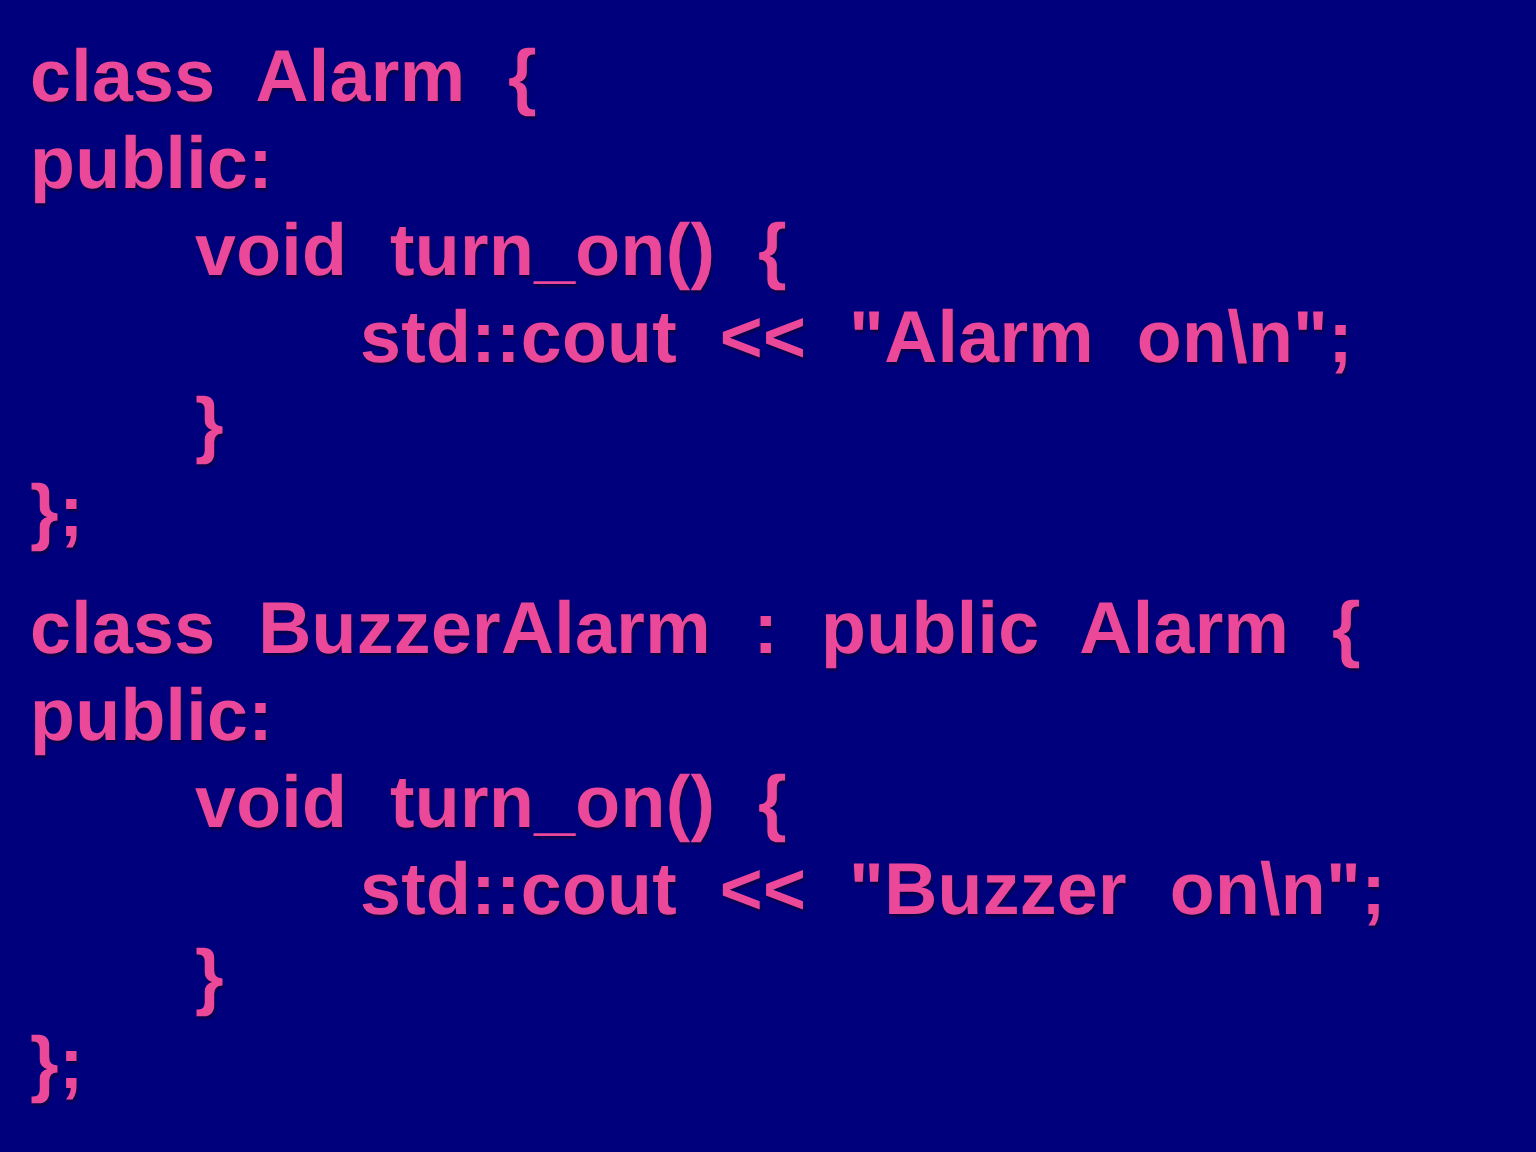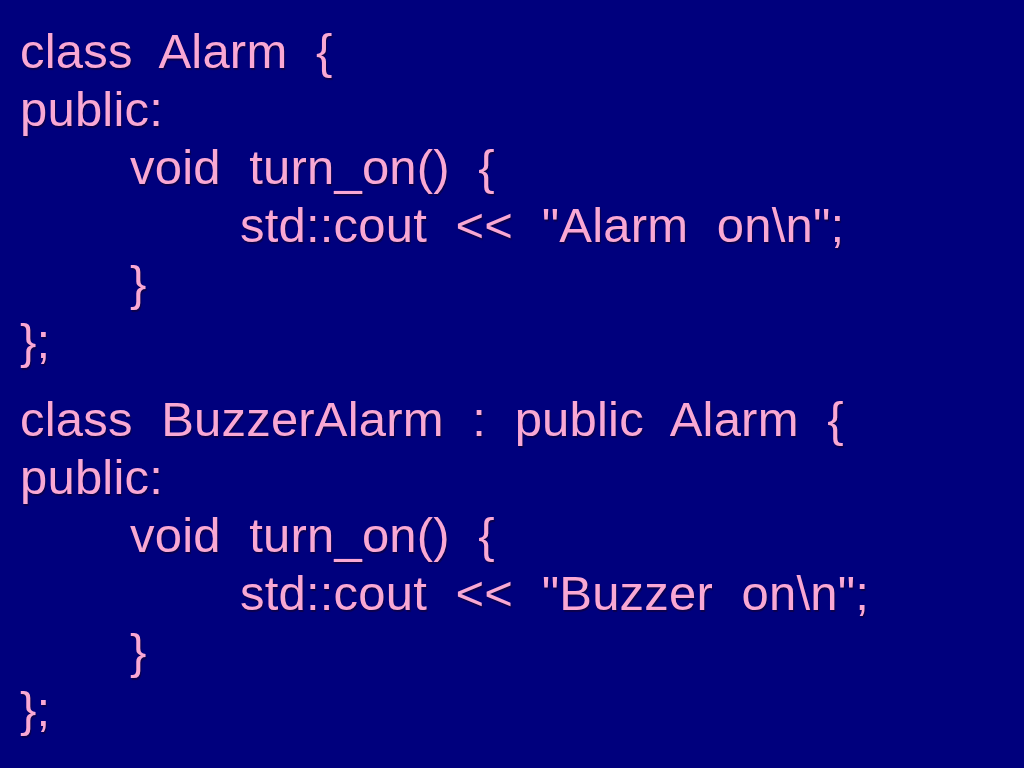--- a/index.html
+++ b/index.html
@@ -13,22 +13,22 @@
     background: #00007D;
   }
   .slide {
     box-sizing: border-box;
     width: 928px;
     height: 768px;
     padding: 22px 10px 0 20px;
     font-family: "Liberation Sans", sans-serif;
     font-size: 49px;
     line-height: 58px;
-    font-weight: 400;
-    color: #f9a8d4;
+    font-weight: 700;
+    color: #ec4899;
     word-spacing: 0.30em;
     letter-spacing: 0.2px;
     text-shadow: 1px 2px 1px rgba(30, 0, 0, 0.40);
   }
   .code-line {
     white-space: nowrap;
   }
   .indent-0 { padding-left: 0; }
   .indent-1 { padding-left: 110px; }
   .indent-2 { padding-left: 220px; }

